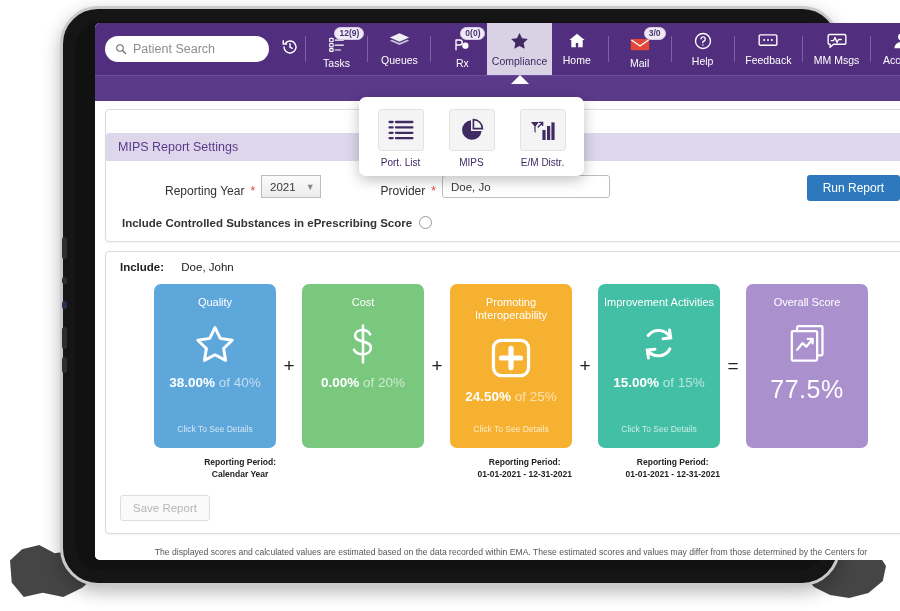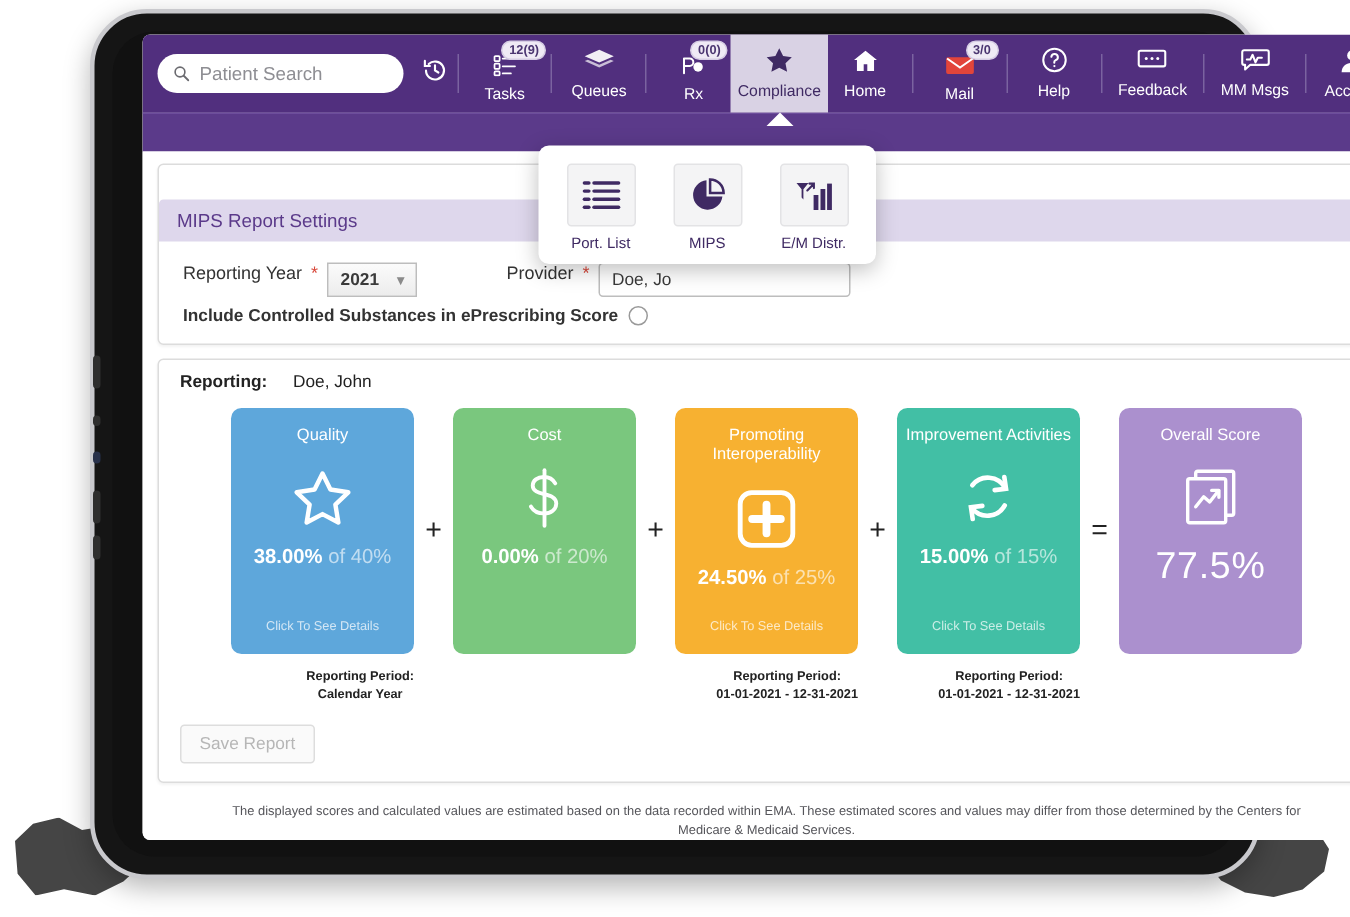--- a/index.html
+++ b/index.html
@@ -90,35 +90,35 @@
   .panel {
     background: #fff; border: 1px solid #dcdcdc; border-radius: 4px;
     box-shadow: 0 1px 2px rgba(0,0,0,.05);
   }
   .panel-head {
     background: #ded7ec; color: #5b3a8a; font-size: 12.5px;
     padding: 7px 12px; border-top-left-radius: 3px; border-top-right-radius: 3px; margin-top: 23px;
   }
   .panel-body { padding: 14px 16px 12px 16px; position: relative; }
 
-  .form-row { display: flex; align-items: flex-start; gap: 6px; font-size: 12px; color: #333; }
+  .form-row { display: flex; align-items: flex-end; gap: 6px; font-size: 12px; color: #333; margin-left: 43px; }
   .req { color: #d94b3e; }
   .select {
     height: 23px; min-width: 56px; background: linear-gradient(#fbfbfb,#ececec);
     border: 1px solid #bdbdbd; border-radius: 0; font-size: 11.5px;
     display: flex; align-items: center; justify-content: space-between;
-    padding: 0 5px 0 8px; color: #3a3a3a; gap: 10px; font-weight: bold;
+    padding: 0 5px 0 8px; color: #3a3a3a; gap: 10px;
   }
   .select .cv { font-size: 9px; color: #8a8a8a; }
   .textbox {
     height: 23px; width: 168px; background: #fff; border: 1px solid #bdbdbd;
     border-radius: 3px; font-size: 11.5px; display: flex; align-items: center;
     padding: 0 8px; color: #3a3a3a;
   }
-  .checkrow { display: flex; align-items: center; gap: 7px; margin-top: 6px;
+  .checkrow { display: flex; align-items: center; gap: 7px; margin-top: 18px;
     font-size: 11.5px; color: #333; font-weight: bold; }
   .chk { width: 13px; height: 13px; border: 1.4px solid #9a9a9a; border-radius: 50%; background: #fff; }
 
   .run-btn {
     position: absolute; right: 16px; top: 14px;
     background: #2e79bd; color: #fff; font-size: 12px;
     border: none; border-radius: 3px; padding: 6px 16px;
   }
 
   
@@ -348,26 +348,27 @@
           <span>Provider</span>
           <span class="req">*</span>
           <div class="textbox">
             <span>Doe, Jo</span>
           </div>
         </div>
         <div class="checkrow">
           <span>Include Controlled Substances in ePrescribing Score</span>
           <span class="chk"></span>
         </div>
+        <button class="run-btn">Run Report</button>
       </div>
     </div>
 
     <div class="panel results">
       <div class="prov-row">
-        <b>Reporting:</b>
+        <b>Include:</b>
         <span>Doe, John</span>
       </div>
 
       <div class="cards">
 
         <div class="card-wrap">
           <div class="card" style="background:#5ea7db">
             <div class="ctitle">Quality</div>
             <div class="cicon">
               <svg width="40" height="38" viewBox="0 0 24 23" fill="none" stroke="#fff" stroke-width="1.8" stroke-linejoin="round">

